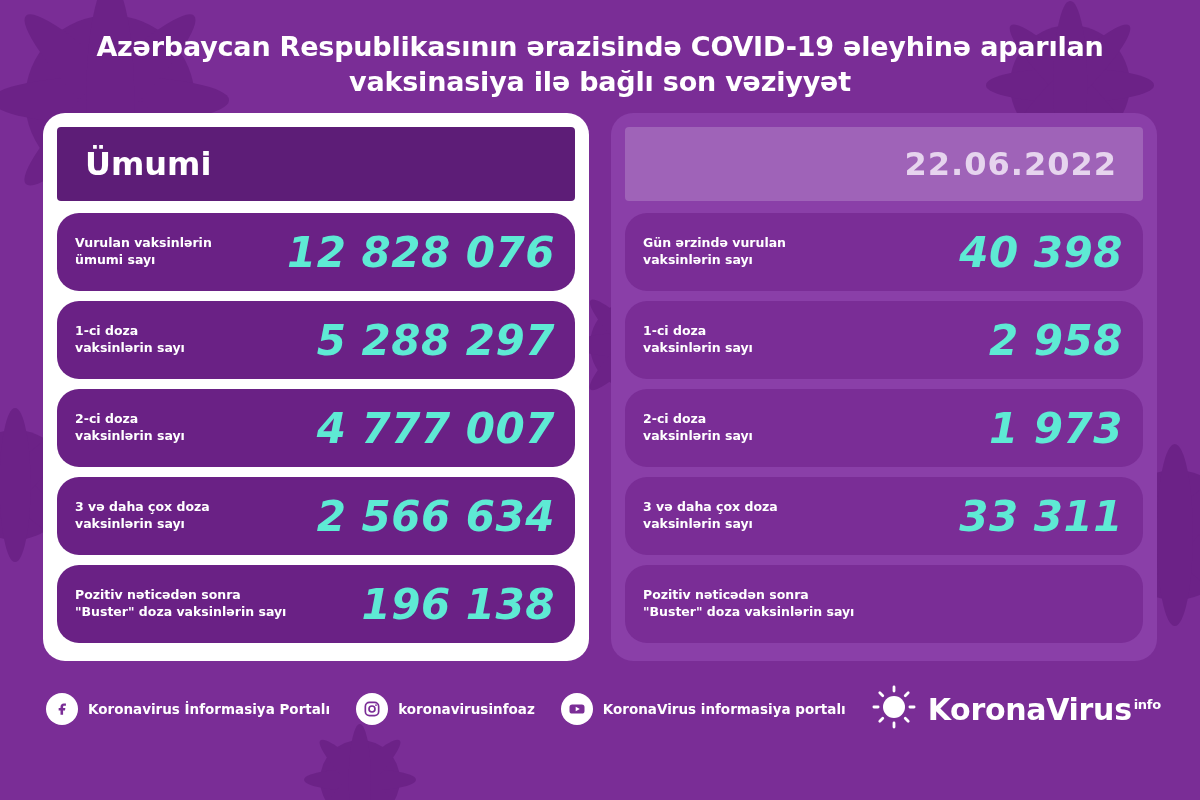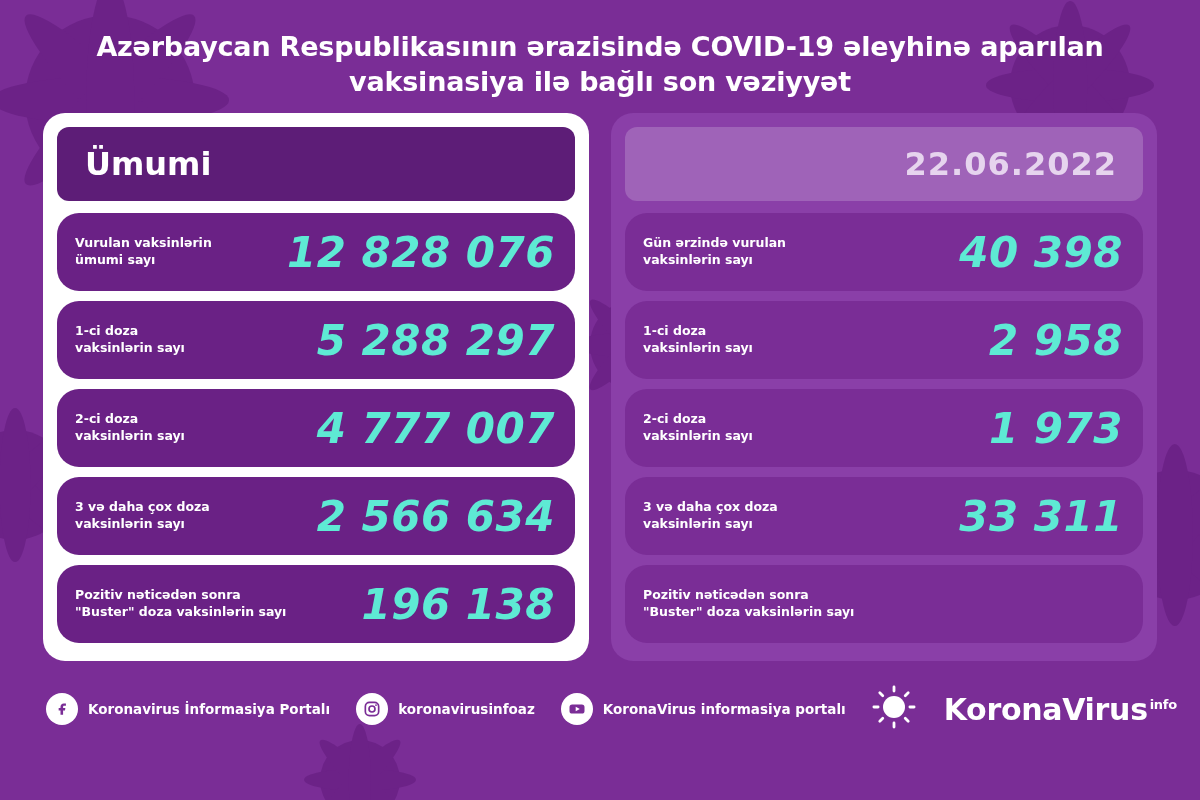--- a/index.html
+++ b/index.html
@@ -103,21 +103,21 @@
   }
   .panel-left {
     background: #ffffff;
   }
   .panel-right {
     background: #8a3fa8;
   }
 
   .panel-head {
     height: 74px;
-    border-radius: 12px;
+    border-radius: 4px;
     display: flex;
     align-items: center;
     box-sizing: border-box;
   }
   .panel-head-left {
     background: #5d1d77;
     padding-left: 28px;
     justify-content: flex-start;
   }
   .panel-head-right {
@@ -211,21 +211,21 @@
     align-items: center;
     justify-content: center;
     flex: none;
   }
   .icon-circle svg { display: block; }
 
   .brand {
     margin-left: auto;
     display: flex;
     align-items: center;
-    gap: 28px;
+    gap: 12px;
     padding-right: 14px;
   }
   .brand-text {
     color: #ffffff;
     font-size: 30px;
     font-weight: bold;
     letter-spacing: -0.3px;
   }
   .brand-text sup {
     font-size: 13px;

